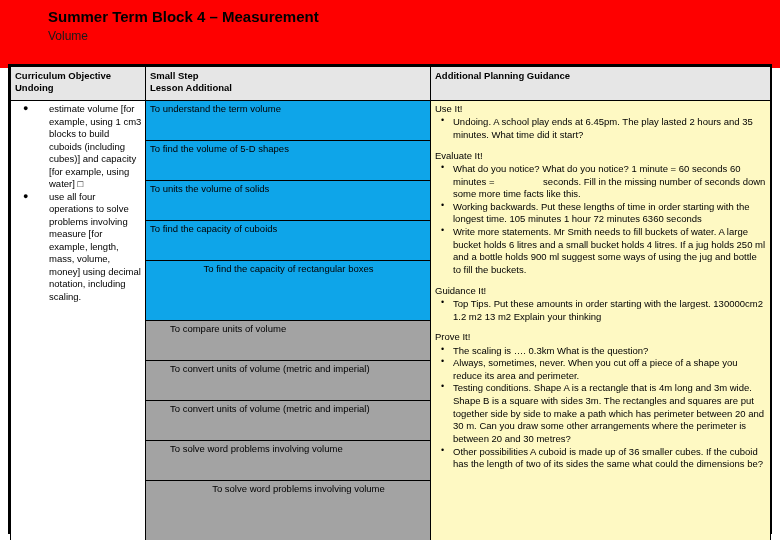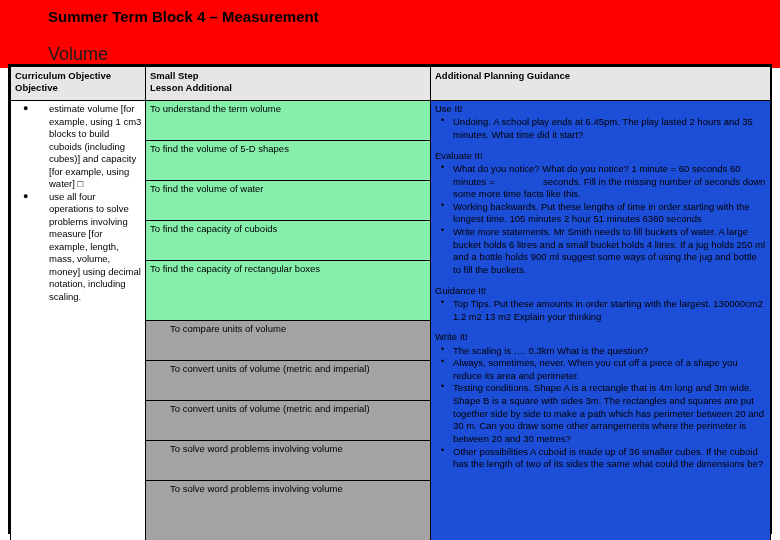--- a/index.html
+++ b/index.html
@@ -15,22 +15,22 @@
   .banner{
     position:absolute;left:0;top:0;width:780px;height:68px;
     background:#FE0000;
   }
   .banner-title{
     position:absolute;left:48px;top:8px;
     font-size:15px;font-weight:bold;color:#000000;
     letter-spacing:0px;white-space:nowrap;
   }
   .banner-sub{
-    position:absolute;left:48px;top:44px;
-    font-size:18px;font-weight:normal;color:#1a1a1a;
+    position:absolute;left:48px;top:29px;
+    font-size:12px;font-weight:normal;color:#1a1a1a;
     white-space:nowrap;
   }
 
   
   .table-wrap{
     position:absolute;left:8px;top:64px;
     width:764px;height:470px;
     border:2px solid #000000;
     box-sizing:border-box;
     background:#ffffff;
@@ -81,27 +81,27 @@
     margin:0 0 0 0;
     line-height:1.32;
     font-size:9.5px;
   }
   ul.obj-list li .bullet{
     position:absolute;left:8px;top:0px;
     font-size:9px;line-height:1.32;
   }
 
   
-  td.step{height:40px;background:#86efac;}
+  td.step{height:40px;background:#0ea5e9;}
   td.step.shaded{background:#a3a3a3;padding-left:24px;}
-  td.step.tall{height:60px;}
+  td.step.tall{height:60px;text-align:center;}
 
   
   td.guide{
-    background:#1d4ed8;
+    background:#fef9c3;
     padding:2px 4px 2px 4px;
   }
   .g-head{
     font-size:9.5px;
     margin:0 0 1px 0;
     line-height:1.3;
   }
   .g-gap{height:8px;}
   ul.g-list{
     margin:0 0 0 0;padding:0;list-style:none;
@@ -133,21 +133,21 @@
     <table class="plan">
       <colgroup>
         <col class="c1">
           <col class="c2">
           <col class="c3">
       </colgroup>
       <tbody>
         <tr class="hdr">
           <td>
             <span>Curriculum Objective</span>
-            <span class="hdr-l2">Objective</span>
+            <span class="hdr-l2">Undoing</span>
           </td>
           <td>
             <span>Small Step</span>
             <span class="hdr-l2">Lesson Additional</span>
           </td>
           <td>Additional Planning Guidance</td>
         </tr>
 
         <tr>
           <td class="obj" rowspan="10">
@@ -162,49 +162,49 @@
             <div class="g-head">Use It!</div>
             <ul class="g-list">
               <li><span class="gb">•</span><span>Undoing. A school play ends at 6.45pm. The play lasted 2 hours and 35 minutes. What time did it start?</span></li>
             </ul>
 
             <div class="g-gap"></div>
 
             <div class="g-head">Evaluate It!</div>
             <ul class="g-list">
               <li><span class="gb">•</span><span><span>What do you notice? What do you notice? 1 minute = 60 seconds 60 minutes = <span class="wide-gap"></span>seconds. Fill in the missing number of seconds down some more time facts like this.</span></span></li>
-              <li><span class="gb">•</span><span>Working backwards. Put these lengths of time in order starting with the longest time. 105 minutes 2 hour 51 minutes 6360 seconds</span></li>
+              <li><span class="gb">•</span><span>Working backwards. Put these lengths of time in order starting with the longest time. 105 minutes 1 hour 72 minutes 6360 seconds</span></li>
               <li><span class="gb">•</span><span>Write more statements. Mr Smith needs to fill buckets of water. A large bucket holds 6 litres and a small bucket holds 4 litres. If a jug holds 250 ml and a bottle holds 900 ml suggest some ways of using the jug and bottle to fill the buckets.</span></li>
             </ul>
 
             <div class="g-gap"></div>
 
             <div class="g-head">Guidance It!</div>
             <ul class="g-list">
               <li><span class="gb">•</span><span>Top Tips. Put these amounts in order starting with the largest. 130000cm2  1.2 m2  13 m2 Explain your thinking</span></li>
             </ul>
 
             <div class="g-gap"></div>
 
-            <div class="g-head">Write It!</div>
+            <div class="g-head">Prove It!</div>
             <ul class="g-list">
               <li><span class="gb">•</span><span>The scaling is …. 0.3km What is the question?</span></li>
               <li><span class="gb">•</span><span>Always, sometimes, never. When you cut off a piece of a shape you reduce its area and perimeter.</span></li>
               <li><span class="gb">•</span><span>Testing conditions. Shape A is a rectangle that is 4m long and 3m wide. Shape B is a square with sides 3m. The rectangles and squares are put together side by side to make a path which has perimeter between 20 and 30 m. Can you draw some other arrangements where the perimeter is between 20 and 30 metres?</span></li>
               <li><span class="gb">•</span><span>Other possibilities A cuboid is made up of 36 smaller cubes. If the cuboid has the length of two of its sides the same what could the dimensions be?</span></li>
             </ul>
 
           </td>
         </tr>
 
         <tr>
             <td class="step">To find the volume of 5-D shapes</td>
           </tr>
         <tr>
-            <td class="step">To find the volume of water</td>
+            <td class="step">To units the volume of solids</td>
           </tr>
         <tr>
             <td class="step">To find the capacity of cuboids</td>
           </tr>
         <tr>
             <td class="step tall">To find the capacity of rectangular boxes</td>
           </tr>
         <tr>
             <td class="step shaded">To compare units of volume</td>
           </tr>

